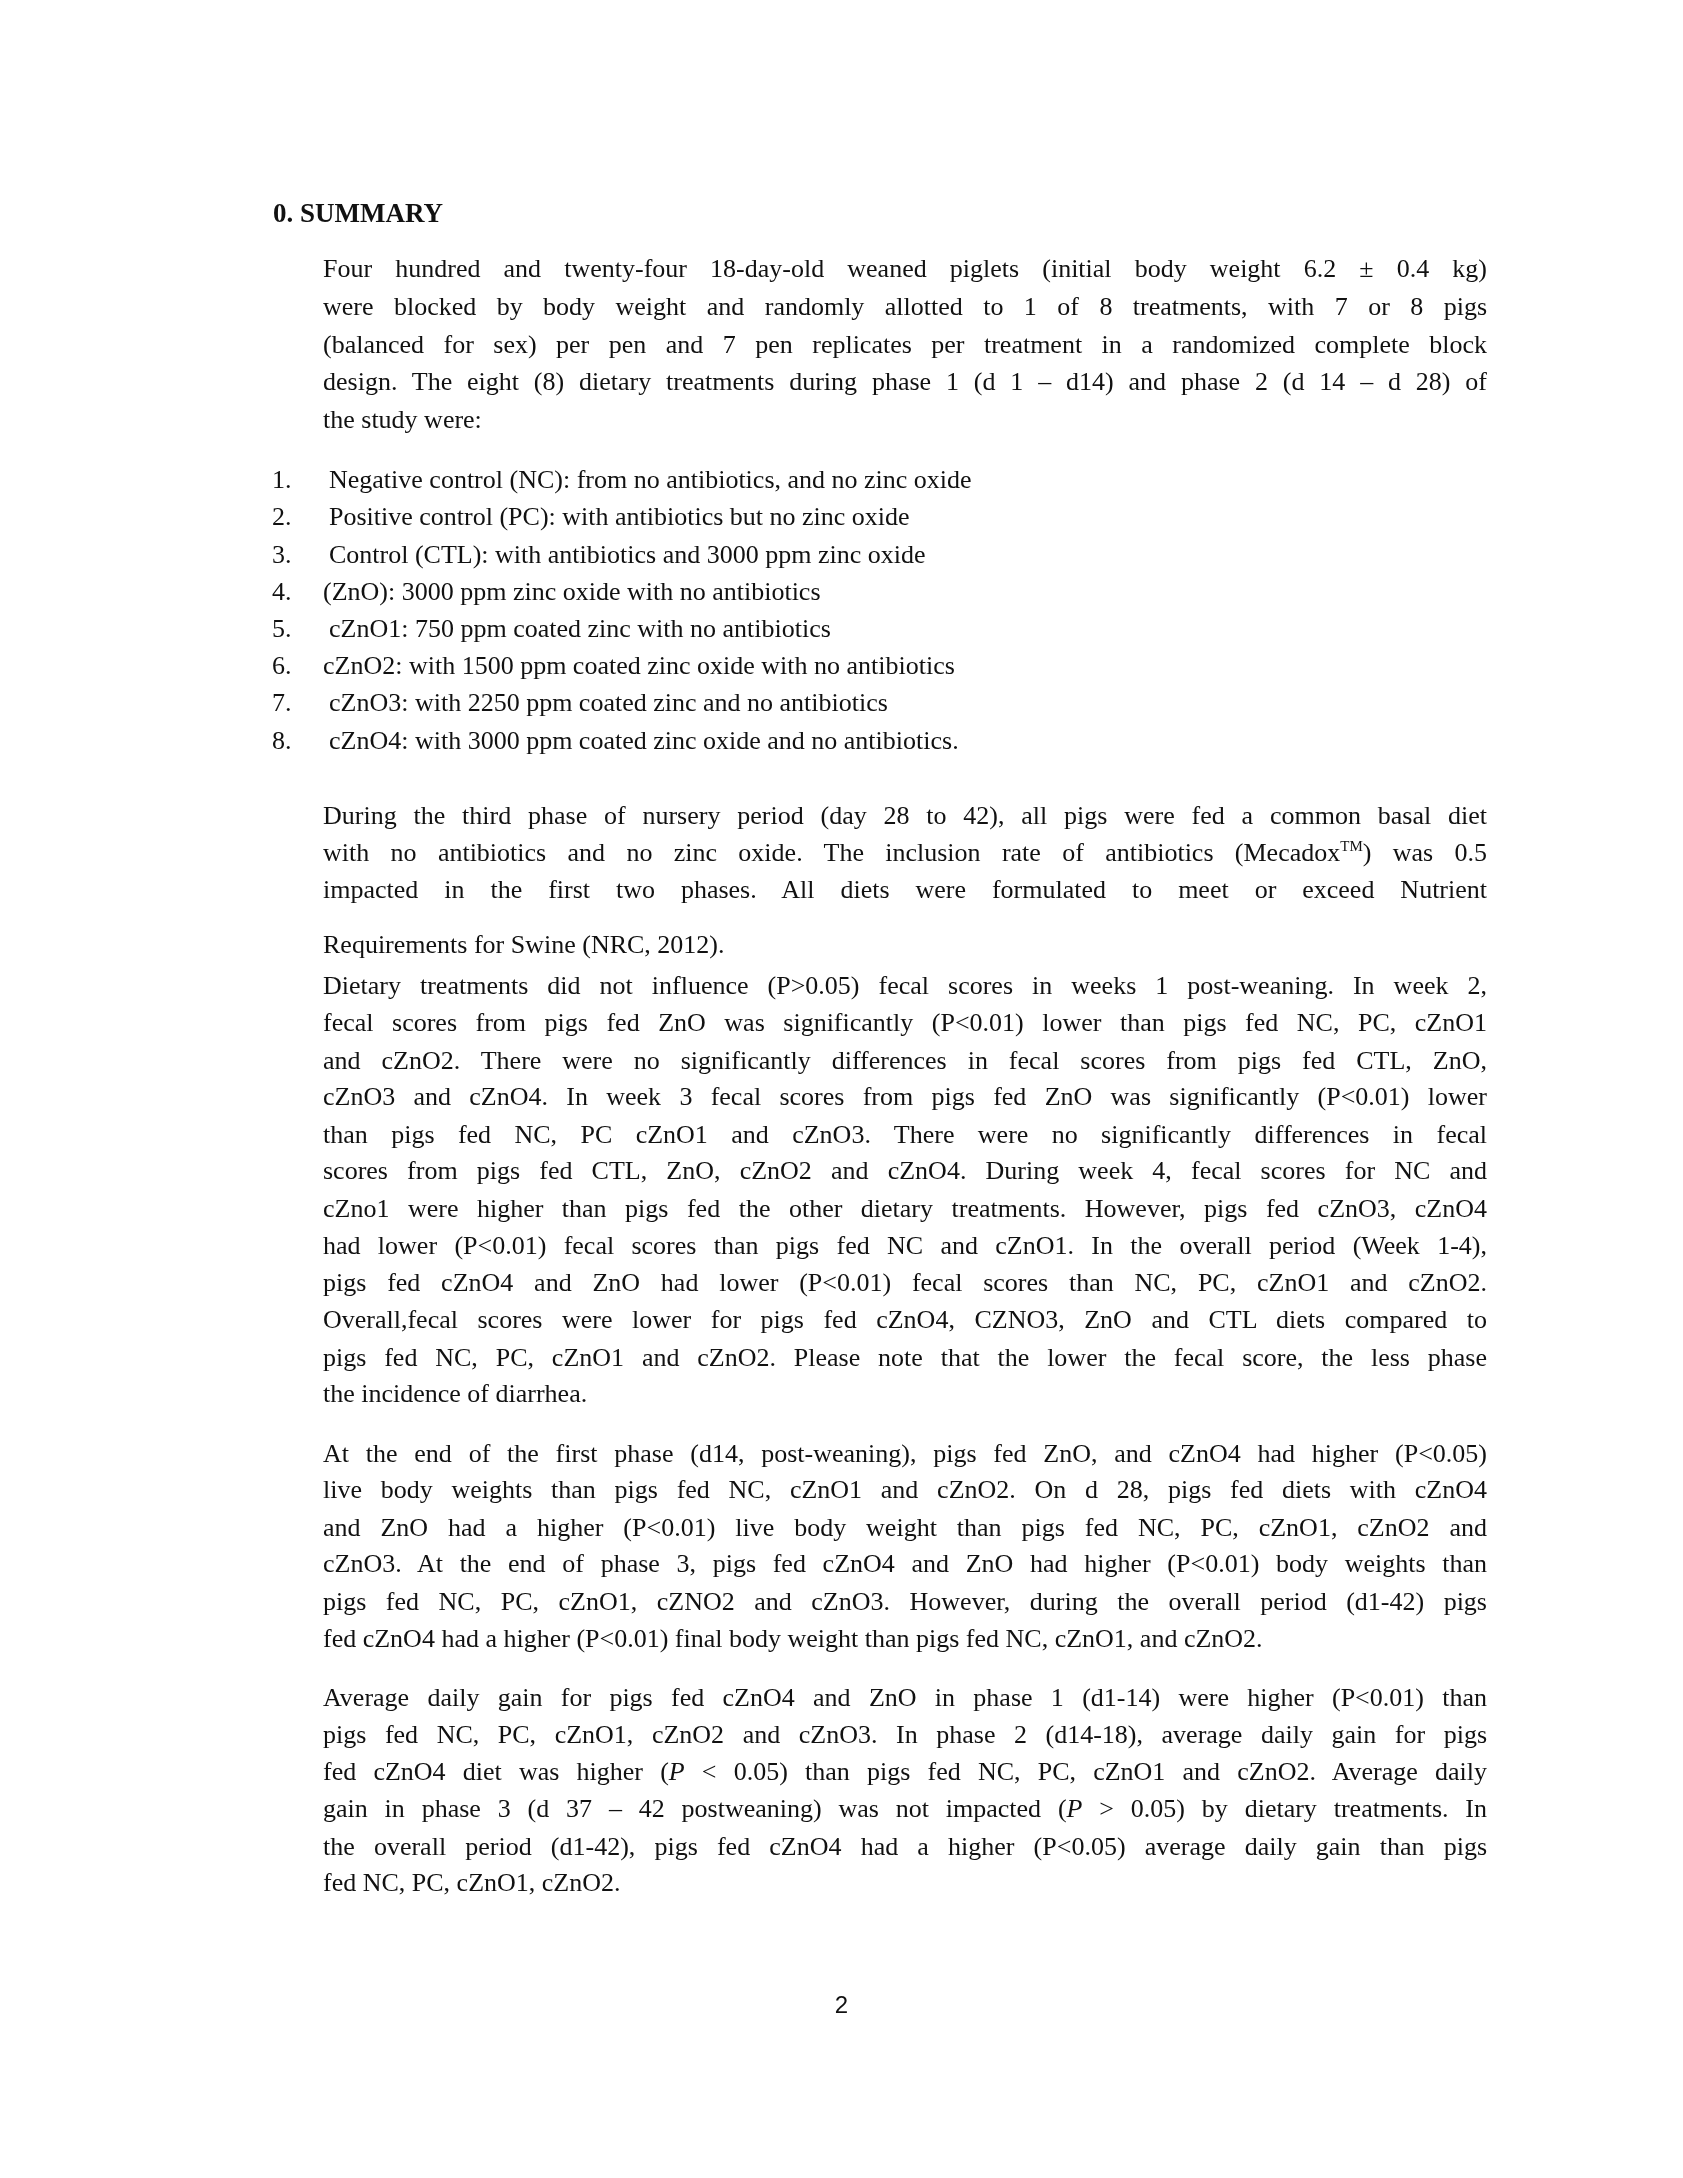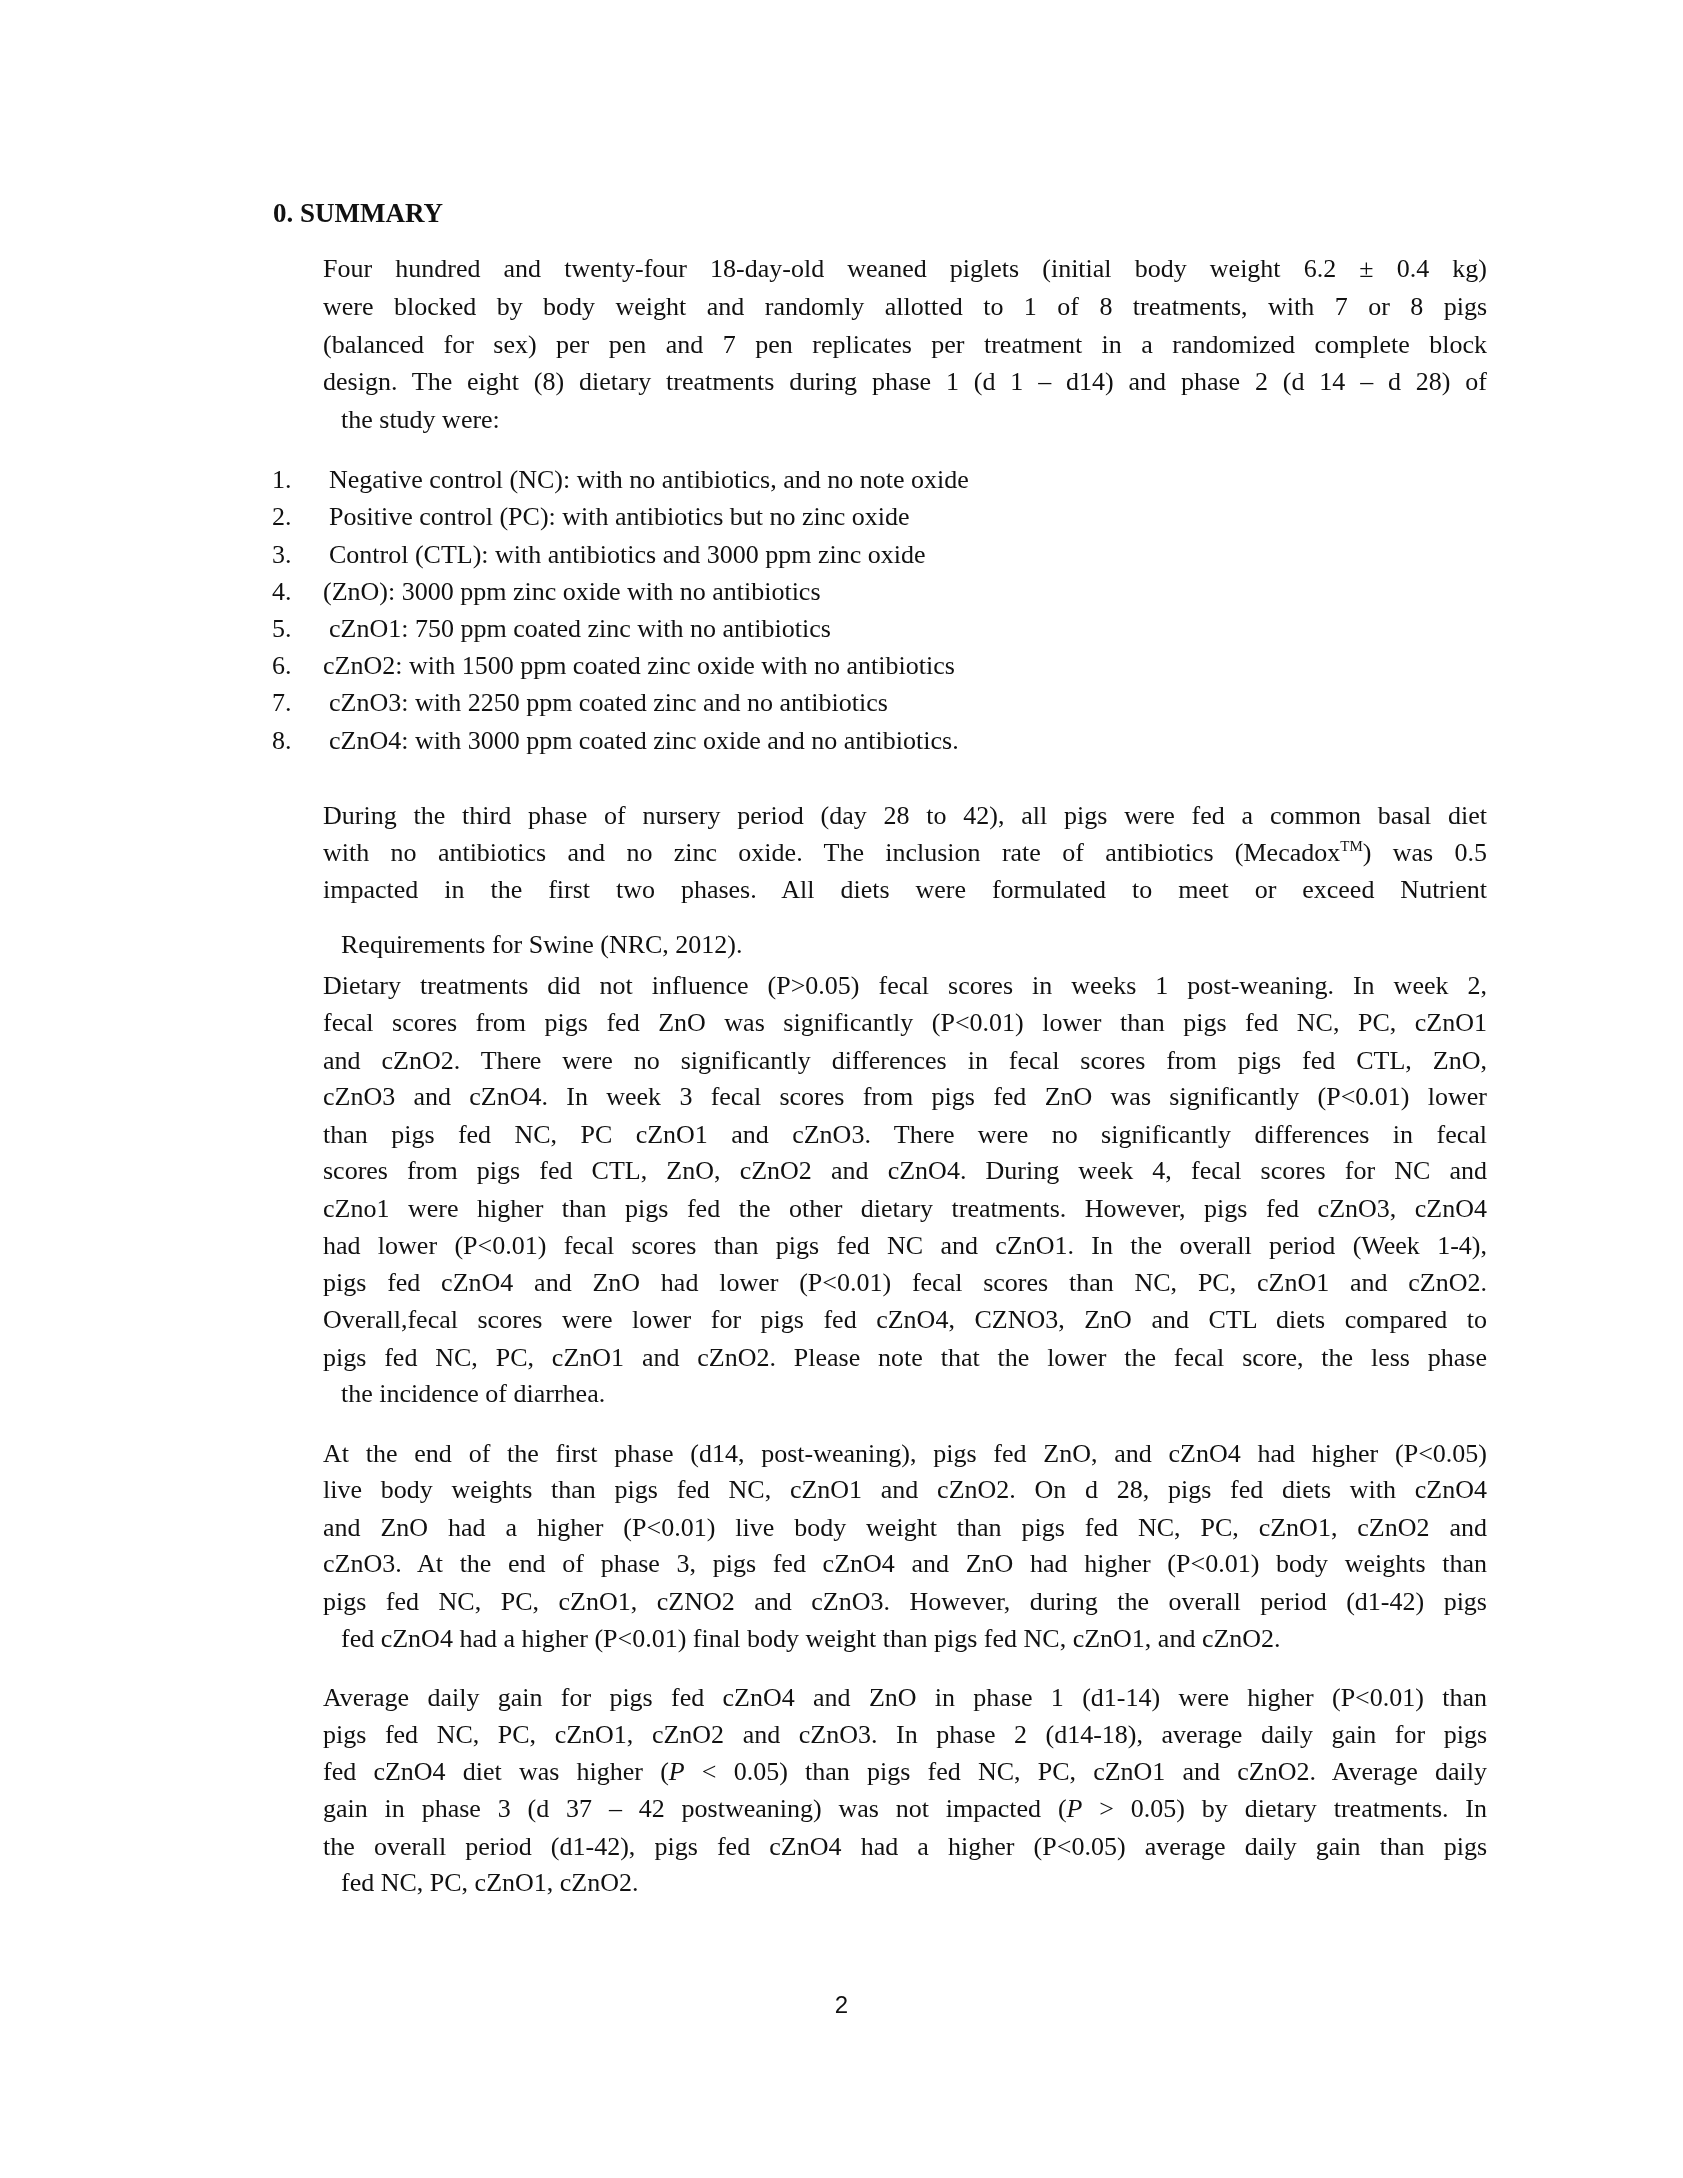--- a/index.html
+++ b/index.html
@@ -2,21 +2,21 @@
 <html><head>
 <meta charset="utf-8">
 <style>
   html, body { margin: 0; padding: 0; background: #ffffff; }
   body { width: 1683px; height: 2178px; position: relative; overflow: hidden; color: #111111;
          font-family: "Liberation Serif", "DejaVu Serif", serif; }
   .page { position: absolute; left: 0; top: 0; width: 1683px; height: 2178px; background: #ffffff; }
   .heading { position: absolute; left: 273px; top: 196px; font-size: 27px; font-weight: bold; line-height: 34px; white-space: nowrap; }
   .line { position: absolute; left: 323px; width: 1164px; font-size: 26px; line-height: 37px; height: 37px;
           white-space: nowrap; text-align: justify; text-align-last: justify; }
-  .line.last { text-align: left; text-align-last: left; margin-left: 18px; }
+  .line.last { text-align: left; text-align-last: left; }
   .li-num { position: absolute; left: 272px; font-size: 26px; line-height: 37px; }
   .li-text { position: absolute; font-size: 26px; line-height: 37px; white-space: nowrap; }
   .li-text.wide { left: 329px; }
   .li-text.narrow { left: 323px; }
   sup { font-size: 15px; line-height: 0; vertical-align: 10px; }
   .page-num { position: absolute; left: 0; width: 1683px; top: 1990px; text-align: center;
               font-family: "Liberation Sans", "DejaVu Sans", sans-serif; font-size: 24px; line-height: 30px; }
 </style>
 </head>
 <body>
@@ -29,21 +29,21 @@
     <div class="line" style="top:250px">Four hundred and twenty-four 18-day-old weaned piglets (initial body weight 6.2 ± 0.4 kg)</div>
     <div class="line" style="top:288px">were blocked by body weight and randomly allotted to 1 of 8 treatments, with 7 or 8 pigs</div>
     <div class="line" style="top:326px">(balanced for sex) per pen and 7 pen replicates per treatment in a randomized complete block</div>
     <div class="line" style="top:363px">design. The eight (8) dietary treatments during phase 1 (d 1 – d14) and phase 2 (d 14 – d 28) of</div>
     <div class="line last" style="top:401px">the study were:</div>
   </div>
 
   <div>
     <div>
       <span class="li-num" style="top:461px">1.</span>
-      <span class="li-text wide" style="top:461px">Negative control (NC): with no antibiotics, and no note oxide</span>
+      <span class="li-text wide" style="top:461px">Negative control (NC): from no antibiotics, and no zinc oxide</span>
     </div>
     <div>
       <span class="li-num" style="top:498px">2.</span>
       <span class="li-text wide" style="top:498px">Positive control (PC): with antibiotics but no zinc oxide</span>
     </div>
     <div>
       <span class="li-num" style="top:536px">3.</span>
       <span class="li-text wide" style="top:536px">Control (CTL): with antibiotics and 3000 ppm zinc oxide</span>
     </div>
     <div>

